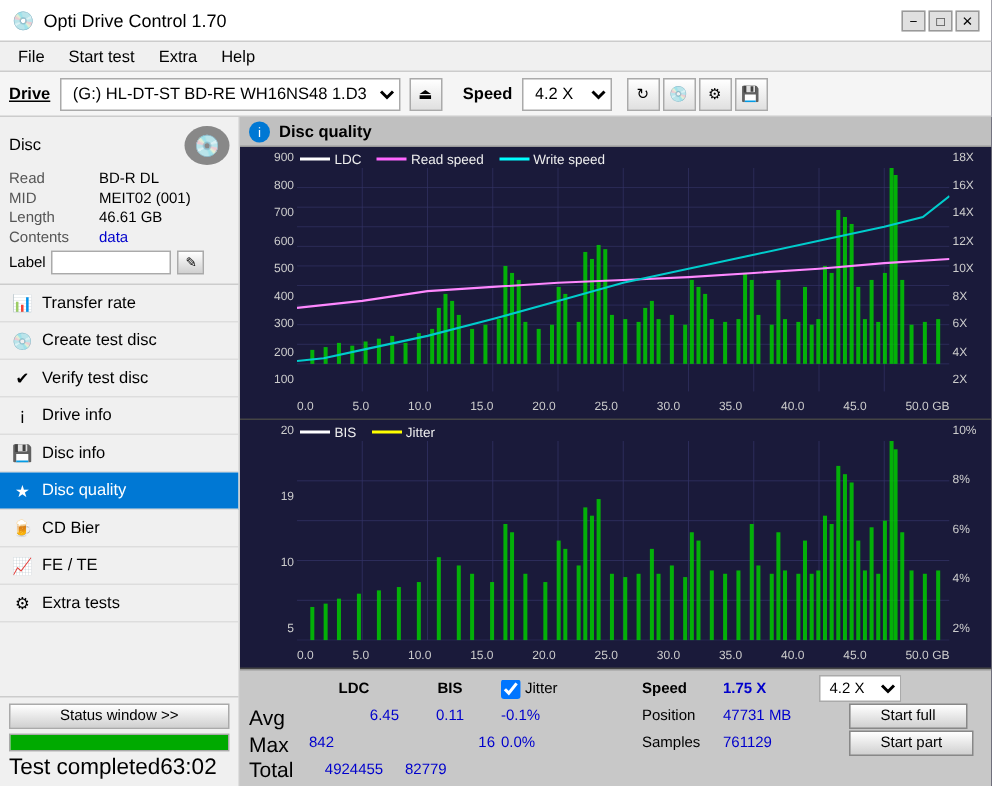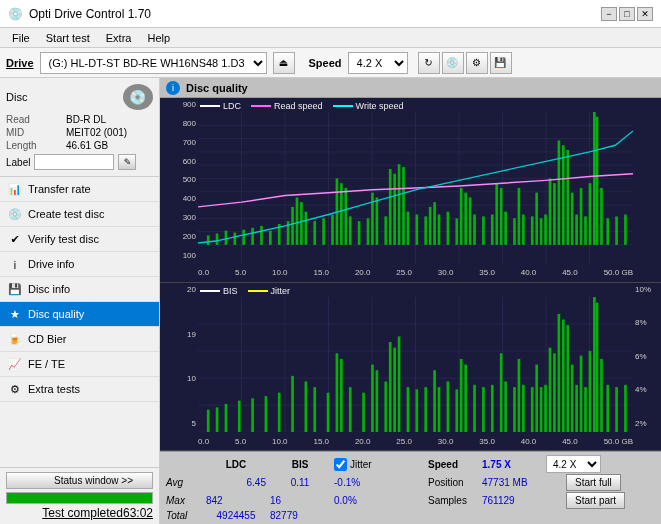--- a/index.html
+++ b/index.html
@@ -85,46 +85,45 @@
     }
     .sidebar-item.active { background: #0078d4; color: #fff; }
     .sidebar-item .item-icon { width: 14px; height: 14px; display: flex; align-items: center; justify-content: center; font-size: 11px; flex-shrink: 0; }
 
     .status-bar-section {
       border-top: 1px solid #ccc;
       padding: 4px 6px;
     }
     .status-window-btn {
       font-size: 10px;
-      padding: 2px 19px;
+      padding: 2px 2px;
       border: 1px solid #aaa;
       background: linear-gradient(to bottom, #fff, #d0d0d0);
       cursor: pointer;
       width: 100%;
-      text-align: right;
+      text-align: center;
     }
     .progress-bar-outer {
       background: #fff;
       border: 1px solid #aaa;
       height: 12px;
       margin-top: 3px;
       position: relative;
     }
     .progress-bar-inner {
       background: #00aa00;
       height: 100%;
       position: absolute;
       left: 0; top: 0;
     }
     .status-text-row {
       display: flex;
-      justify-content: flex-end;
-      font-size: 12px;
+      justify-content: flex-start;
+      font-size: 15px;
       margin-top: 2px;
-      text-decoration: underline;
     }
     .status-completed { color: #000; }
     .status-time { color: #000; }
 
     
     .right-panel { flex: 1; background: #1a1a2e; display: flex; flex-direction: column; overflow: hidden; position: relative; }
 
     
     .dq-header {
       background: #c0c0c0;
@@ -195,25 +194,25 @@
     
     .stats-panel {
       background: #c8c8c8;
       border-top: 1px solid #999;
       padding: 3px 6px;
       display: flex;
       flex-direction: column;
       gap: 1px;
     }
     .stats-row { display: flex; align-items: center; gap: 4px; font-size: 10px; }
-    .stat-label { width: 36px; font-size: 10px; font-style: italic; }
+    .stat-label { width: 36px; font-size: 14px; }
     .stat-val-blue { color: #0000cc; font-size: 10px; }
     .start-btn {
       font-size: 10px;
-      padding: 2px 8px;
+      padding: 2px 20px;
       border: 1px solid #888;
       background: linear-gradient(to bottom, #fff, #d0d0d0);
       cursor: pointer;
       white-space: nowrap;
     }
 
     .speed-select-small {
       font-size: 10px;
       height: 18px;
       border: 1px solid #aaa;
@@ -276,20 +275,24 @@
         <span class="disc-info-value">BD-R DL</span>
       </div>
       <div class="disc-info-row">
         <span class="disc-info-label">MID</span>
         <span class="disc-info-value">MEIT02 (001)</span>
       </div>
       <div class="disc-info-row">
         <span class="disc-info-label">Length</span>
         <span class="disc-info-value">46.61 GB</span>
       </div>
+      <div class="disc-info-row">
+        <span class="disc-info-label">Contents</span>
+        <span class="disc-info-value disc-info-blue">data</span>
+      </div>
       <div class="label-row">
         <span>Label</span>
         <input class="label-input" type="text" style="">
         <button class="label-btn">✎</button>
       </div>
     </div>
 
     <div class="sidebar-menu">
       <div class="sidebar-item">
         <span class="item-icon">📊</span>
@@ -372,20 +375,31 @@
           <span>800</span>
           <span>700</span>
           <span>600</span>
           <span>500</span>
           <span>400</span>
           <span>300</span>
           <span>200</span>
           <span>100</span>
         </div>
 
+        <div class="y-axis-right">
+          <span>18X</span>
+          <span>16X</span>
+          <span>14X</span>
+          <span>12X</span>
+          <span>10X</span>
+          <span>8X</span>
+          <span>6X</span>
+          <span>4X</span>
+          <span>2X</span>
+        </div>
 
         <svg class="chart-svg" viewBox="0 0 490 160" preserveAspectRatio="none" style="position:absolute;left:38px;right:28px;top:14px;bottom:18px;width:calc(100% - 66px);height:calc(100% - 32px);">
 
           <line x1="0" y1="14" x2="490" y2="14" stroke="#333366" stroke-width="0.5"></line>
           <line x1="0" y1="28" x2="490" y2="28" stroke="#333366" stroke-width="0.5"></line>
           <line x1="0" y1="42" x2="490" y2="42" stroke="#333366" stroke-width="0.5"></line>
           <line x1="0" y1="56" x2="490" y2="56" stroke="#333366" stroke-width="0.5"></line>
           <line x1="0" y1="70" x2="490" y2="70" stroke="#333366" stroke-width="0.5"></line>
           <line x1="0" y1="84" x2="490" y2="84" stroke="#333366" stroke-width="0.5"></line>
           <line x1="0" y1="98" x2="490" y2="98" stroke="#333366" stroke-width="0.5"></line>
@@ -642,21 +656,21 @@
           <span style="width:60px;text-align:center;" class="stat-val-blue">0.11</span>
           <span style="width:90px;" class="stat-val-blue">-0.1%</span>
           <span style="width:50px;">Position</span>
           <span style="width:80px;color:#0000cc;">47731 MB</span>
           <button class="start-btn">Start full</button>
         </div>
 
         <div class="stats-row">
           <span class="stat-label">Max</span>
           <span style="width:60px;text-align:left;" class="stat-val-blue">842</span>
-          <span style="width:60px;text-align:left;" class="stat-val-blue">16</span>
+          <span style="width:60px;text-align:right;" class="stat-val-blue">16</span>
           <span style="width:90px;" class="stat-val-blue">0.0%</span>
           <span style="width:50px;">Samples</span>
           <span style="width:80px;color:#0000cc;">761129</span>
           <button class="start-btn">Start part</button>
         </div>
 
         <div class="stats-row">
           <span class="stat-label">Total</span>
           <span style="width:60px;text-align:center;" class="stat-val-blue">4924455</span>
           <span style="width:60px;text-align:left;" class="stat-val-blue">82779</span>

